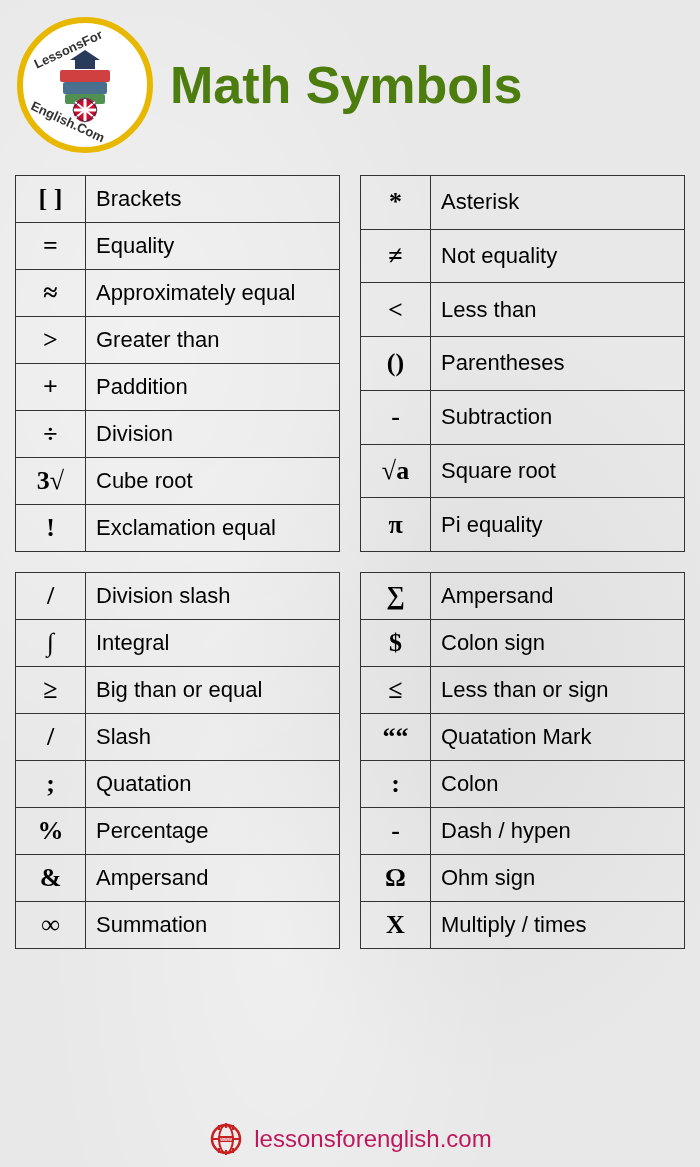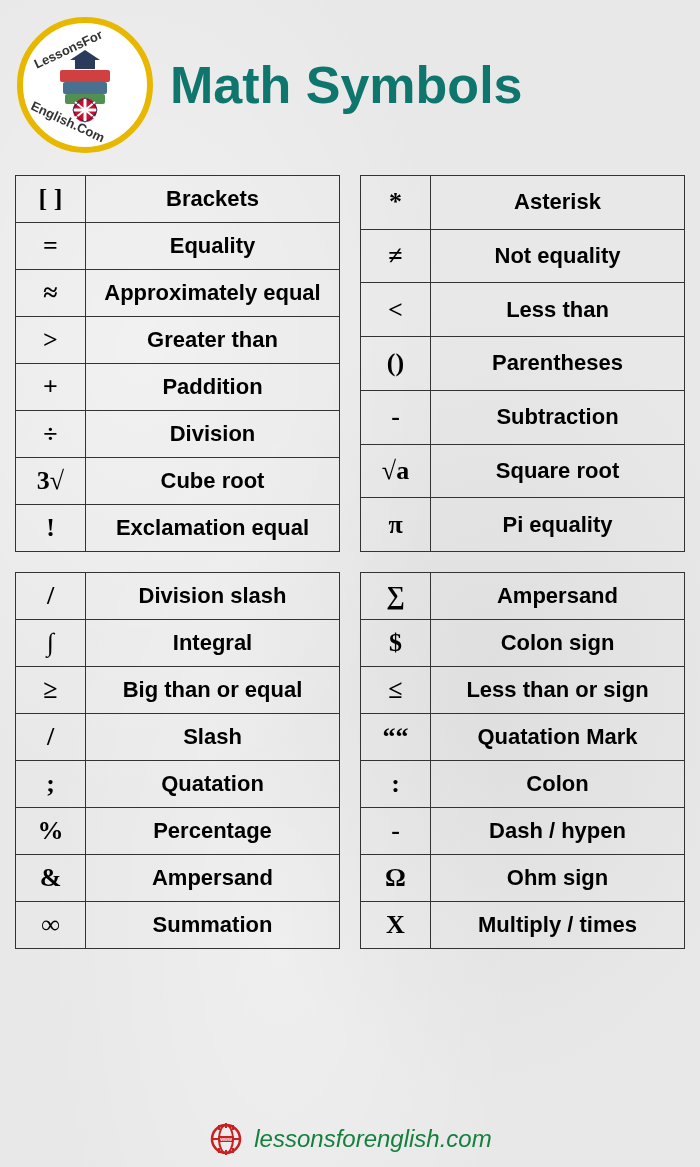--- a/index.html
+++ b/index.html
@@ -23,21 +23,21 @@
       margin-bottom: 20px;
     }
     .logo {
       width: 140px;
       height: 140px;
       flex-shrink: 0;
     }
     .title {
       font-size: 52px;
       font-weight: 900;
-      color: #0f766e;
+      color: #4d7c0f;
       flex: 1;
     }
     .tables-container {
       display: flex;
       flex-direction: column;
       gap: 20px;
       flex: 1;
     }
     .table-row {
       display: flex;
@@ -57,35 +57,33 @@
       vertical-align: middle;
     }
     .symbol-table td.sym {
       width: 70px;
       text-align: center;
       font-weight: 900;
       font-size: 26px;
       font-family: 'Times New Roman', serif;
     }
     .symbol-table td.name {
-      font-weight: 700;
-      text-align: center;
+      font-weight: 400;
     }
     .footer {
       display: flex;
       align-items: center;
       justify-content: center;
       gap: 10px;
       padding-top: 15px;
     }
     .footer-text {
       font-size: 24px;
-      color: #15803d;
+      color: #be185d;
       font-weight: 400;
-      font-style: italic;
     }
     .globe-icon {
       width: 36px;
       height: 36px;
     }
   </style>
 </head>
 <body>
 
 <div class="header">

